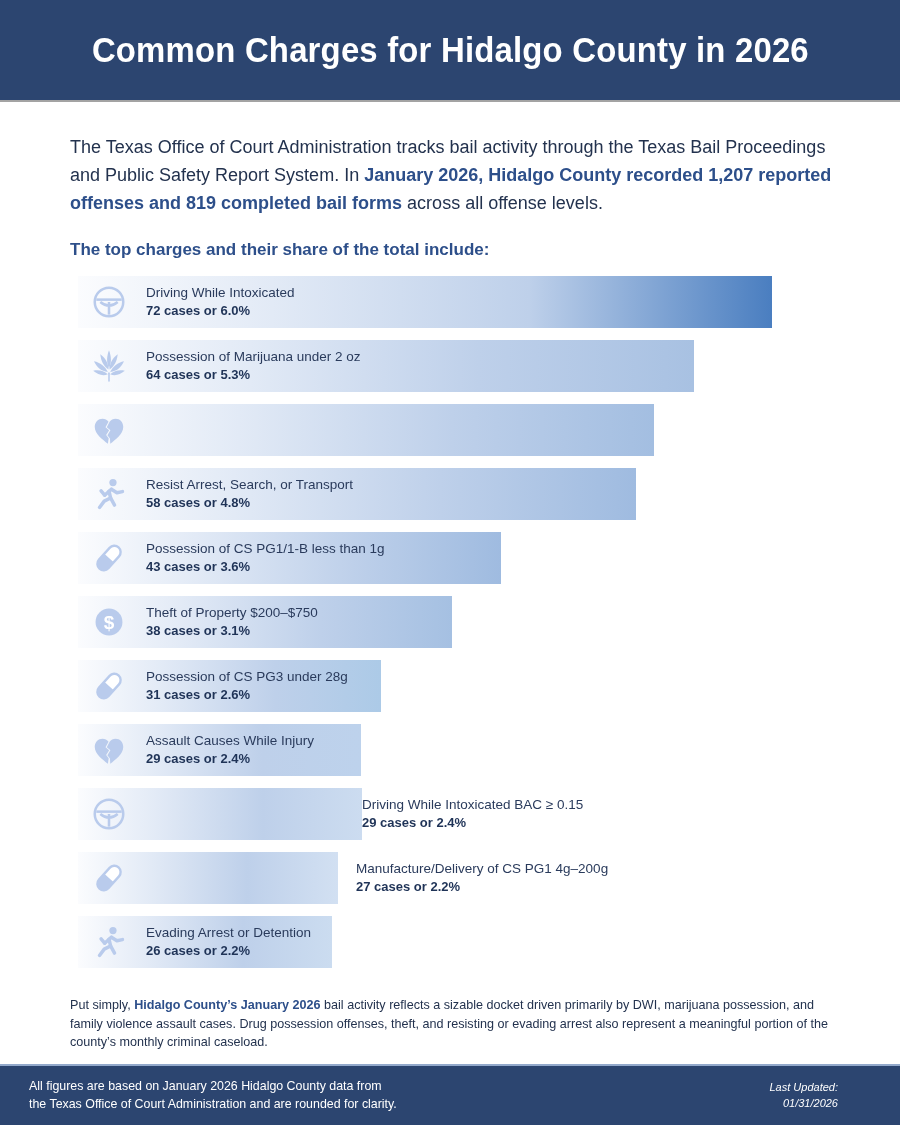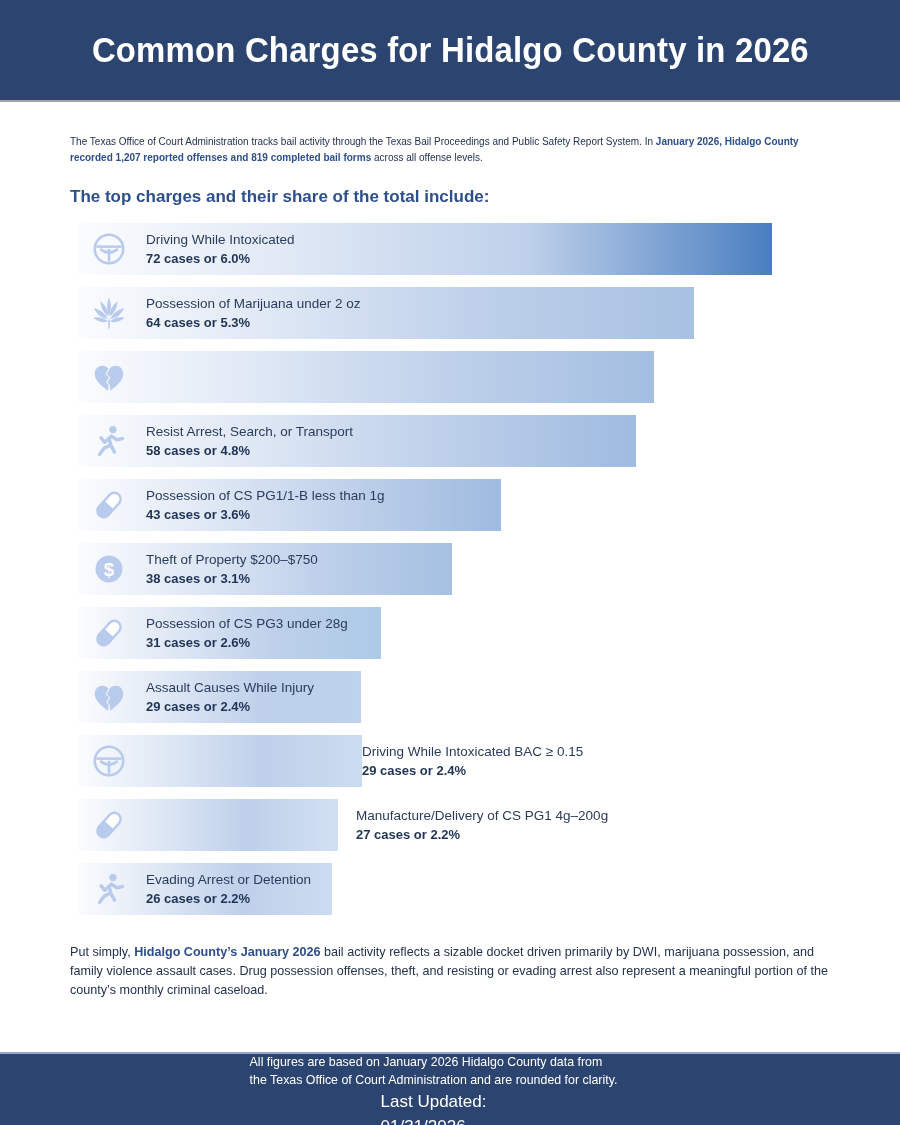--- a/index.html
+++ b/index.html
@@ -17,21 +17,21 @@
     border-bottom:2px solid #a3a3a3;
   }
   .header h1{
     margin:0;color:#ffffff;font-size:35px;font-weight:bold;
     letter-spacing:.2px;font-stretch:condensed;transform:scaleX(.94);
     transform-origin:center;white-space:nowrap;
   }
 
   
   .content{padding:32px 62px 0 70px;}
-  .intro{font-size:10px;line-height:1.55;color:#23324e;margin:0 0 22px 0;}
+  .intro{font-size:18px;line-height:1.55;color:#23324e;margin:0 0 22px 0;}
   .intro .hl{color:#2d4f8a;font-weight:bold;}
   .subhead{font-size:17px;font-weight:bold;color:#2d4f8a;margin:0 0 16px 0;}
 
   
   .chart{margin-left:8px;position:relative;}
   .row{position:relative;height:52px;margin-bottom:12px;}
   .bar{
     position:absolute;left:0;top:0;height:52px;
     background:linear-gradient(90deg,#fbfcfe 0%,#e2eaf6 28%,#bed0ea 65%,var(--end) 100%);
   }
@@ -49,27 +49,27 @@
   .lbl-stat{font-size:13px;font-weight:bold;color:#1f3357;line-height:1.45;}
 
   
   .closing{
     margin:28px 62px 0 70px;font-size:12.6px;line-height:1.5;color:#23324e;
   }
   .closing .hl{color:#2d4f8a;font-weight:bold;}
 
   
   .footer{
-    position:absolute;left:0;bottom:0;width:900px;height:73px;
+    position:absolute;left:0;bottom:0;width:900px;height:61px;
     background:#2c4570;border-top:2px solid #93a9cb;
     display:flex;align-items:center;justify-content:space-between;
-    box-sizing:border-box;padding:0 62px 0 29px;color:#ffffff;flex-direction:column;
+    box-sizing:border-box;padding:0 62px 0 29px;color:#ffffff;
   }
   .footer-left{font-size:12.4px;line-height:1.45;}
-  .footer-right{font-size:17px;line-height:1.45;}
+  .footer-right{font-size:11px;line-height:1.45;font-style:italic;text-align:right;}
 </style>
 </head>
 <body>
 
 <div class="page">
 
   <div class="header">
     <h1>Common Charges for Hidalgo County in 2026</h1>
   </div>
 

